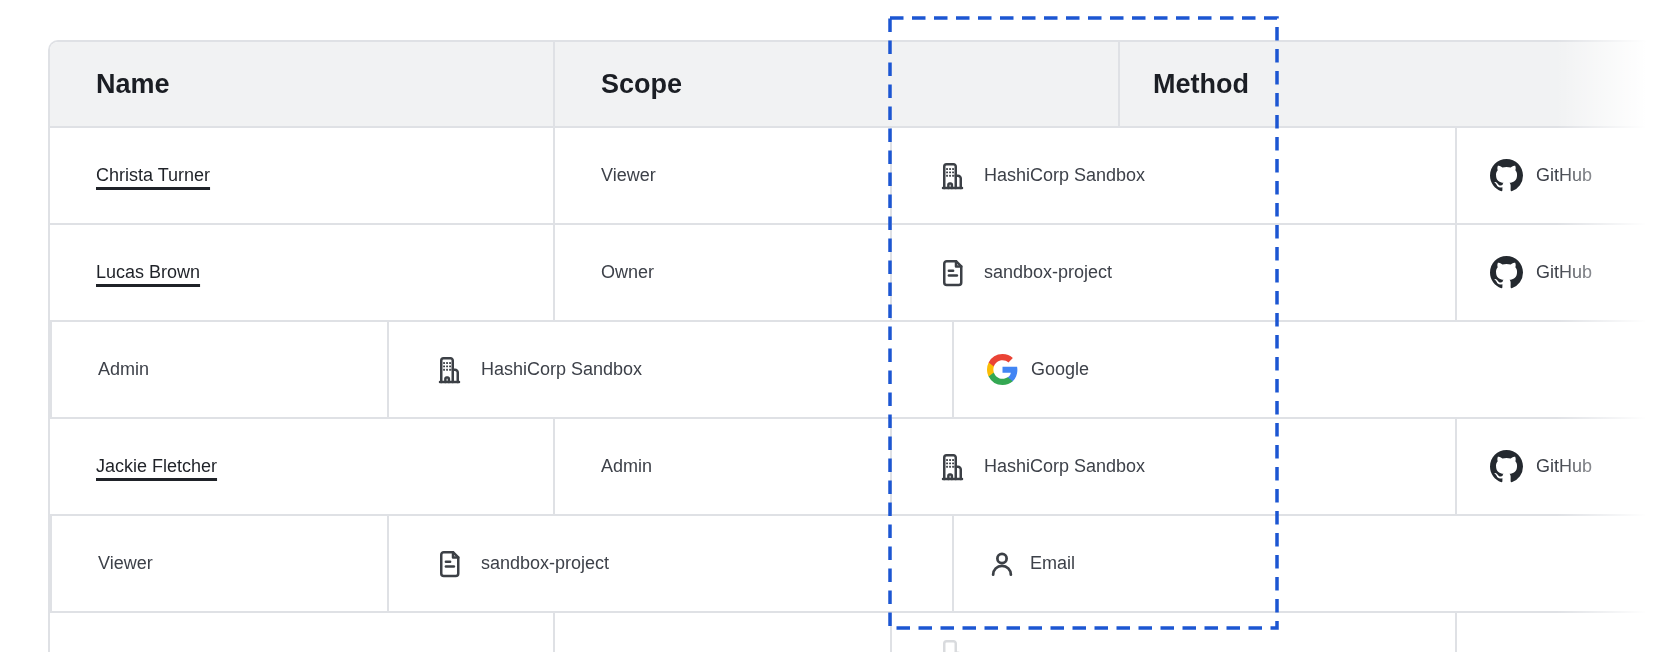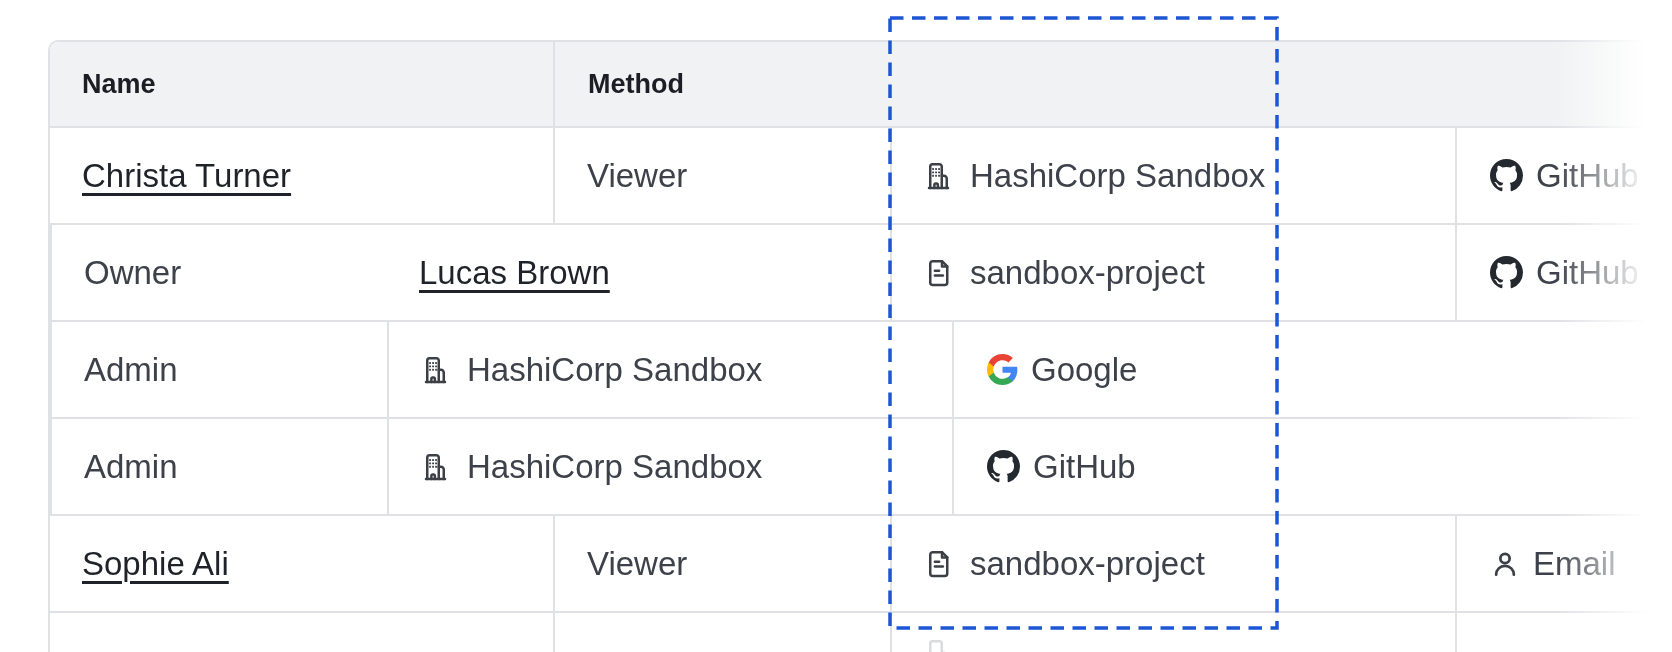--- a/index.html
+++ b/index.html
@@ -21,28 +21,28 @@
   html,body{width:1672px;height:652px;overflow:hidden}
   body{position:relative;background:#fff;font-family:"Liberation Sans",sans-serif}
 
   .table{position:absolute;left:48px;top:40px;border-top:2px solid var(--border);
          border-left:2px solid var(--border);border-top-left-radius:10px;width:1739px}
   .thead{display:flex;height:86px;background:var(--header-bg);
          border-bottom:2px solid var(--border);border-top-left-radius:8px}
   .tr{display:flex;height:97px;background:#fff;border-bottom:2px solid var(--border)}
   .tr.partial{height:43px;border-bottom:none}
 
-  .cell{display:flex;align-items:center;padding-left:32px}
+  .cell{display:flex;align-items:center;padding-left:46px}
   .c1{width:503px}
   .c2{width:337px;border-left:2px solid var(--border)}
   .c3{width:565px;border-left:2px solid var(--border)}
   .c4{width:332px;border-left:2px solid var(--border);padding-left:33px}
 
   .th{font-size:27px;font-weight:700;color:var(--heading-text)}
-  .td{font-size:33px;color:var(--cell-text)}
+  .td{font-size:18px;color:var(--cell-text)}
 
   .name-link{color:var(--name-link);font-weight:500;text-decoration:underline;
              text-decoration-thickness:2.5px;text-underline-offset:6px;cursor:pointer}
 
   .cell-icon{display:flex;align-items:center;margin-right:16px;color:var(--icon)}
   .c4 .cell-icon{margin-right:13px}
   .cell-icon svg{display:none}
   .cell-icon[data-icon="org"]    svg.glyph-org{display:block}
   .cell-icon[data-icon="file"]   svg.glyph-file{display:block}
   .cell-icon[data-icon="github"] svg.glyph-github{display:block}
@@ -59,20 +59,21 @@
 
   .fade-right{position:absolute;top:0;left:1556px;width:116px;height:652px;z-index:6;
               background:linear-gradient(to right, rgba(255,255,255,0), #ffffff 78%)}
 </style>
 </head>
 <body>
 
 <div class="table">
   <div class="thead">
     <div class="cell th c1">Name</div>
+    <div class="cell th c3">Scope</div>
     <div class="cell th c4">Method</div>
   </div>
 
   <div id="tbody">
   <div class="tr">
     <div class="cell td c1">
       <a class="name-link">Christa Turner</a>
     </div>
     <div class="cell td c2">
       <span>Viewer</span>
@@ -105,25 +106,25 @@
         <svg class="glyph-github" width="33" height="33" viewBox="0 0 16 16" fill="var(--github)">
           <path d="M8 0C3.58 0 0 3.58 0 8c0 3.54 2.29 6.53 5.47 7.59.4.07.55-.17.55-.38 0-.19-.01-.82-.01-1.49-2.01.37-2.53-.49-2.69-.94-.09-.23-.48-.94-.82-1.13-.28-.15-.68-.52-.01-.53.63-.01 1.08.58 1.23.82.72 1.21 1.87.87 2.33.66.07-.52.28-.87.51-1.07-1.78-.2-3.64-.89-3.64-3.95 0-.87.31-1.59.82-2.15-.08-.2-.36-1.02.08-2.12 0 0 .67-.21 2.2.82.64-.18 1.32-.27 2-.27s1.36.09 2 .27c1.53-1.04 2.2-.82 2.2-.82.44 1.1.16 1.92.08 2.12.51.56.82 1.27.82 2.15 0 3.07-1.87 3.75-3.65 3.95.29.25.54.73.54 1.48 0 1.07-.01 1.93-.01 2.2 0 .21.15.46.55.38A8.01 8.01 0 0 0 16 8c0-4.42-3.58-8-8-8z"></path>
         </svg>
 
       </span>
       <span>GitHub</span>
     </div>
   </div>
 
   <div class="tr">
-    <div class="cell td c2">
-      <span>Owner</span>
-    </div>
     <div class="cell td c1">
       <a class="name-link">Lucas Brown</a>
+    </div>
+    <div class="cell td c2">
+      <span>Owner</span>
     </div>
     <div class="cell td c3">
       <span class="cell-icon" data-icon="file">
 
         <svg class="glyph-file" width="30" height="30" viewBox="0 0 24 24" fill="none" stroke="currentColor" stroke-width="2" stroke-linecap="round" stroke-linejoin="round">
           <path d="M14.4 2.5 H7 A2 2 0 0 0 5 4.5 V19.5 A2 2 0 0 0 7 21.5 H16.6 A2 2 0 0 0 18.6 19.5 V6.7 Z"></path>
           <path d="M14.4 2.5 V6.7 H18.6"></path>
           <path d="M8.7 10.2 h3.4"></path>
           <path d="M8.7 14 h6.4"></path>
         </svg>
@@ -177,20 +178,23 @@
           <path fill="var(--google-yellow)" d="M3.964 10.71A5.41 5.41 0 0 1 3.682 9c0-.593.102-1.17.282-1.71V4.958H.957A8.996 8.996 0 0 0 0 9c0 1.452.348 2.827.957 4.042l3.007-2.332z"></path>
           <path fill="var(--google-red)" d="M9 3.58c1.321 0 2.508.454 3.44 1.345l2.582-2.58C13.463.891 11.426 0 9 0A8.997 8.997 0 0 0 .957 4.958L3.964 7.29C4.672 5.163 6.656 3.58 9 3.58z"></path>
         </svg>
 
       </span>
       <span>Google</span>
     </div>
   </div>
 
   <div class="tr">
+    <div class="cell td c1">
+      <a class="name-link">Jackie Fletcher</a>
+    </div>
     <div class="cell td c2">
       <span>Admin</span>
     </div>
     <div class="cell td c3">
       <span class="cell-icon" data-icon="org">
         <svg class="glyph-org" width="30" height="30" viewBox="0 0 24 24" fill="none" stroke="currentColor" stroke-width="2" stroke-linecap="round" stroke-linejoin="round">
           <path d="M5 21.5 V4.3 A1.8 1.8 0 0 1 6.8 2.5 H12.4 A1.8 1.8 0 0 1 14.2 4.3 V21.5"></path>
           <path d="M14.2 11.8 H16 A2.2 2.2 0 0 1 18.2 14 V21.5"></path>
           <path d="M4 21.5 H19.2"></path>
           <path d="M8.3 21.5 V18.9 A0.9 0.9 0 0 1 9.2 18 H10.2 A0.9 0.9 0 0 1 11.1 18.9 V21.5"></path>
@@ -215,23 +219,20 @@
         <svg class="glyph-github" width="33" height="33" viewBox="0 0 16 16" fill="var(--github)">
           <path d="M8 0C3.58 0 0 3.58 0 8c0 3.54 2.29 6.53 5.47 7.59.4.07.55-.17.55-.38 0-.19-.01-.82-.01-1.49-2.01.37-2.53-.49-2.69-.94-.09-.23-.48-.94-.82-1.13-.28-.15-.68-.52-.01-.53.63-.01 1.08.58 1.23.82.72 1.21 1.87.87 2.33.66.07-.52.28-.87.51-1.07-1.78-.2-3.64-.89-3.64-3.95 0-.87.31-1.59.82-2.15-.08-.2-.36-1.02.08-2.12 0 0 .67-.21 2.2.82.64-.18 1.32-.27 2-.27s1.36.09 2 .27c1.53-1.04 2.2-.82 2.2-.82.44 1.1.16 1.92.08 2.12.51.56.82 1.27.82 2.15 0 3.07-1.87 3.75-3.65 3.95.29.25.54.73.54 1.48 0 1.07-.01 1.93-.01 2.2 0 .21.15.46.55.38A8.01 8.01 0 0 0 16 8c0-4.42-3.58-8-8-8z"></path>
         </svg>
 
       </span>
       <span>GitHub</span>
     </div>
   </div>
 
   <div class="tr">
-    <div class="cell td c1">
-      <a class="name-link">Sophie Ali</a>
-    </div>
     <div class="cell td c2">
       <span>Viewer</span>
     </div>
     <div class="cell td c3">
       <span class="cell-icon" data-icon="file">
 
         <svg class="glyph-file" width="30" height="30" viewBox="0 0 24 24" fill="none" stroke="currentColor" stroke-width="2" stroke-linecap="round" stroke-linejoin="round">
           <path d="M14.4 2.5 H7 A2 2 0 0 0 5 4.5 V19.5 A2 2 0 0 0 7 21.5 H16.6 A2 2 0 0 0 18.6 19.5 V6.7 Z"></path>
           <path d="M14.4 2.5 V6.7 H18.6"></path>
           <path d="M8.7 10.2 h3.4"></path>

